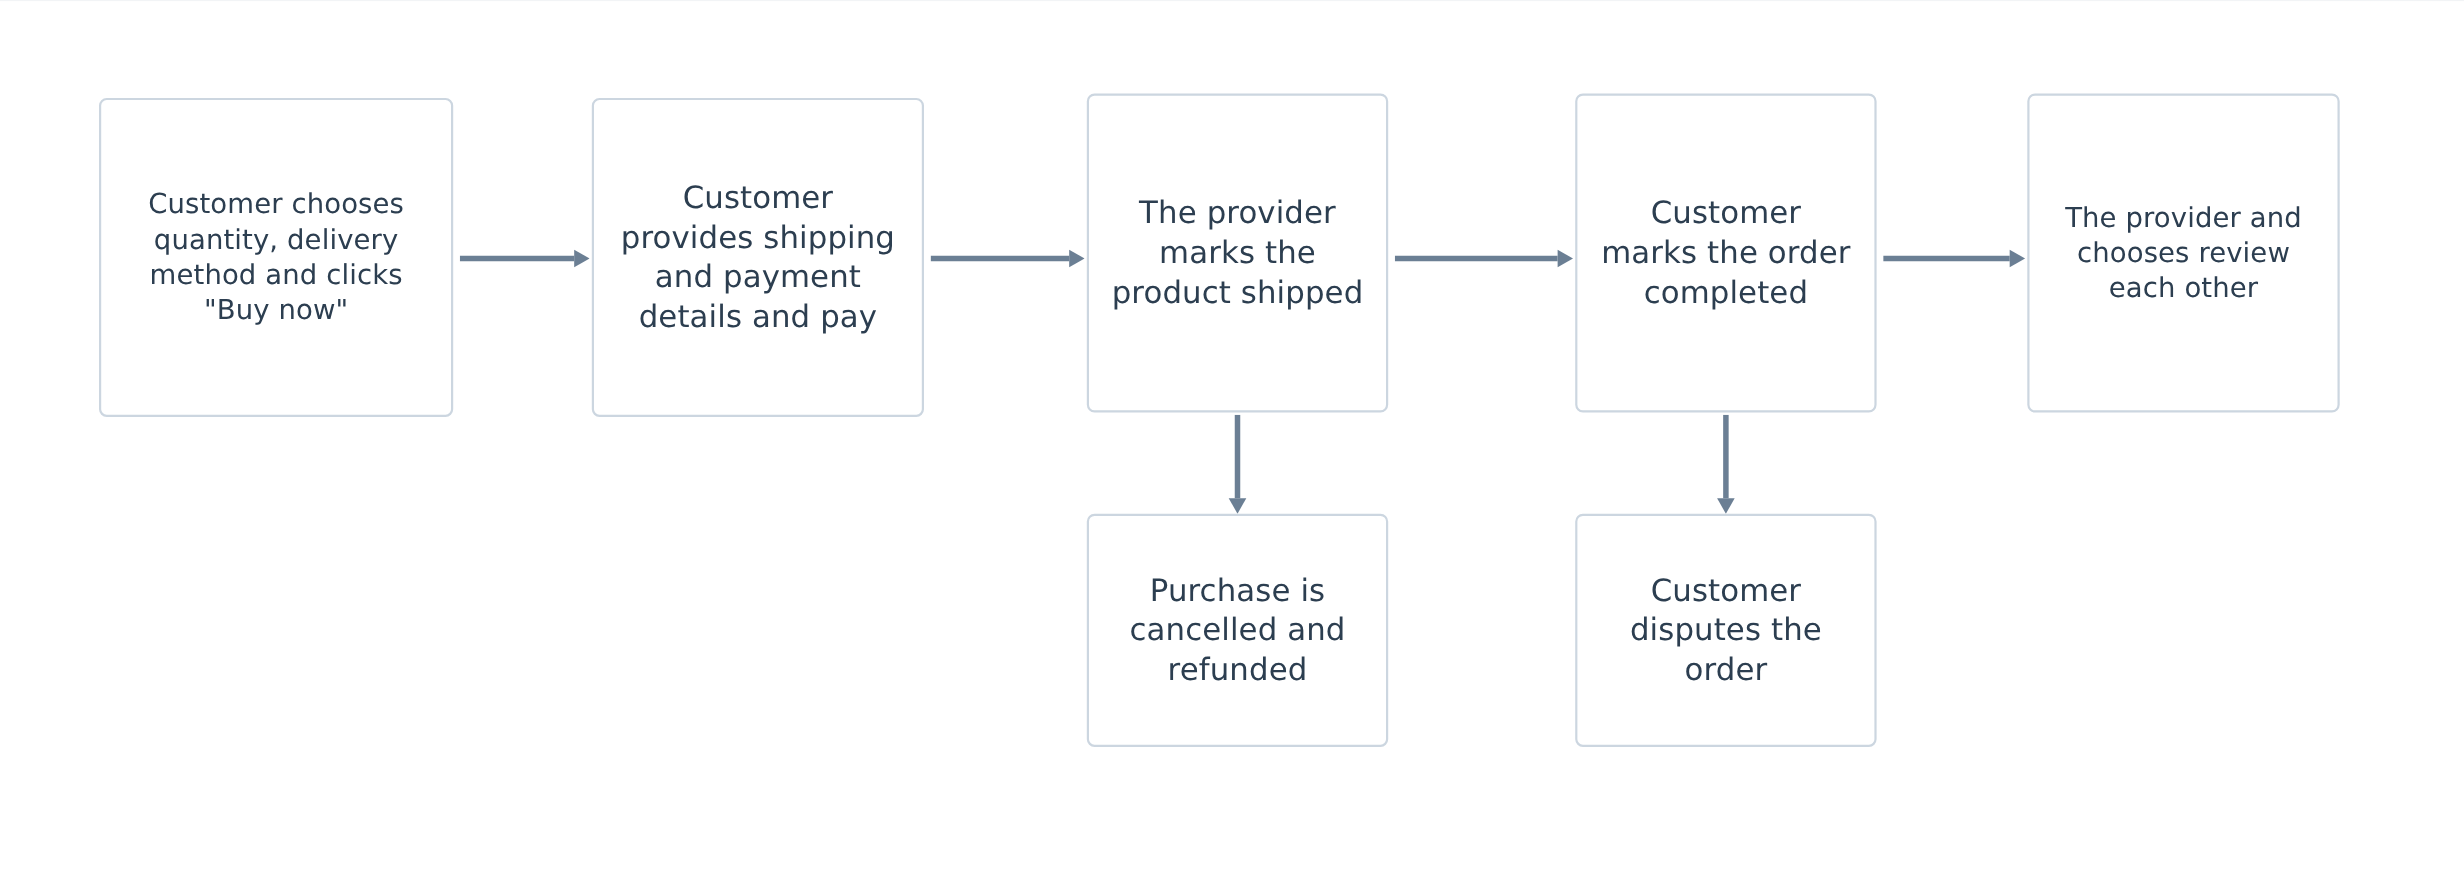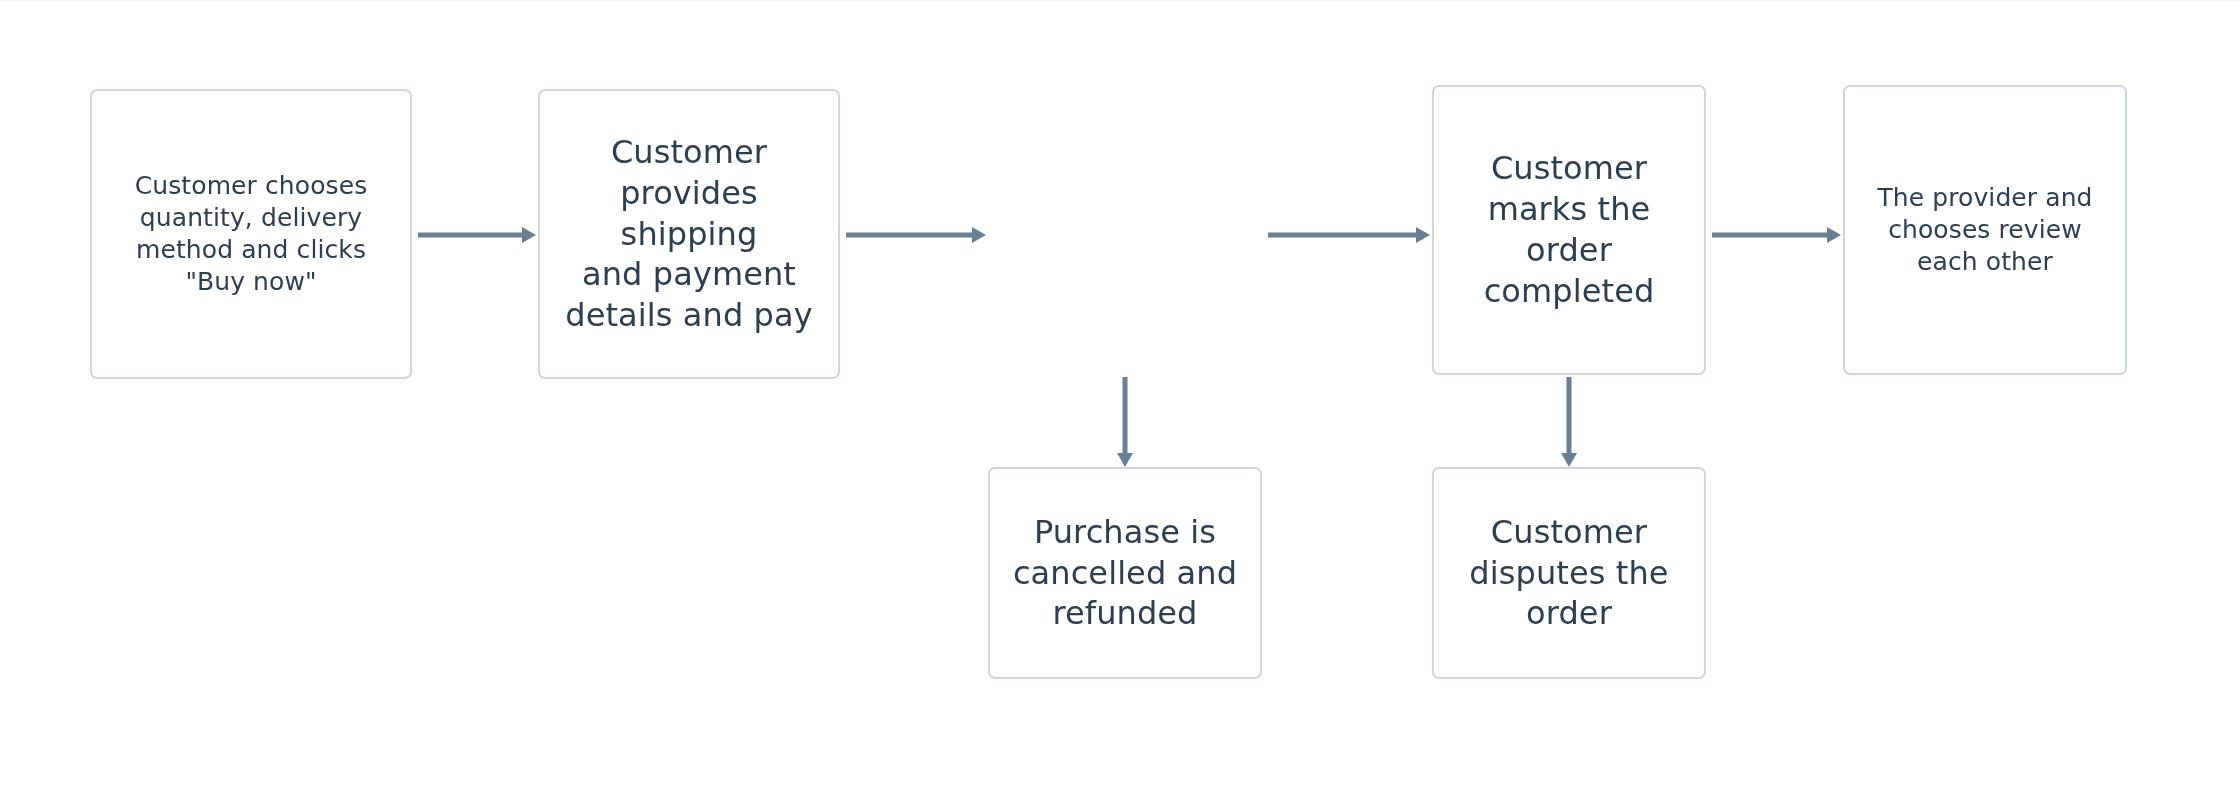--- a/index.html
+++ b/index.html
@@ -27,21 +27,21 @@
     background: #ffffff;
     border: 2px solid #ccd6e0;
     border-radius: 7px;
     display: flex;
     align-items: center;
     justify-content: center;
     text-align: center;
   }
   .node-label {
     color: #2c3e50;
-    font-size: 32px;
+    font-size: 28px;
     line-height: 1.28;
     font-family: "DejaVu Sans", sans-serif;
     letter-spacing: 0.1px;
     padding: 0 14px;
     white-space: pre-line;
   }
   
   #node-1 { left: 90px;   top: 88px;  width: 322px; height: 290px; }
   #node-2 { left: 538px;  top: 88px;  width: 302px; height: 290px; }
   #node-3 { left: 988px;  top: 84px;  width: 274px; height: 290px; }
@@ -84,20 +84,25 @@
 "Buy now"</span>
   </div>
 
   <div class="node" id="node-2">
     <span class="node-label">Customer
 provides shipping
 and payment
 details and pay</span>
   </div>
 
+  <div class="node" id="node-3">
+    <span class="node-label">The provider
+marks the
+product shipped</span>
+  </div>
 
   <div class="node" id="node-4">
     <span class="node-label">Customer
 marks the order
 completed</span>
   </div>
 
   <div class="node" id="node-5">
     <span class="node-label">The provider and
 chooses review

